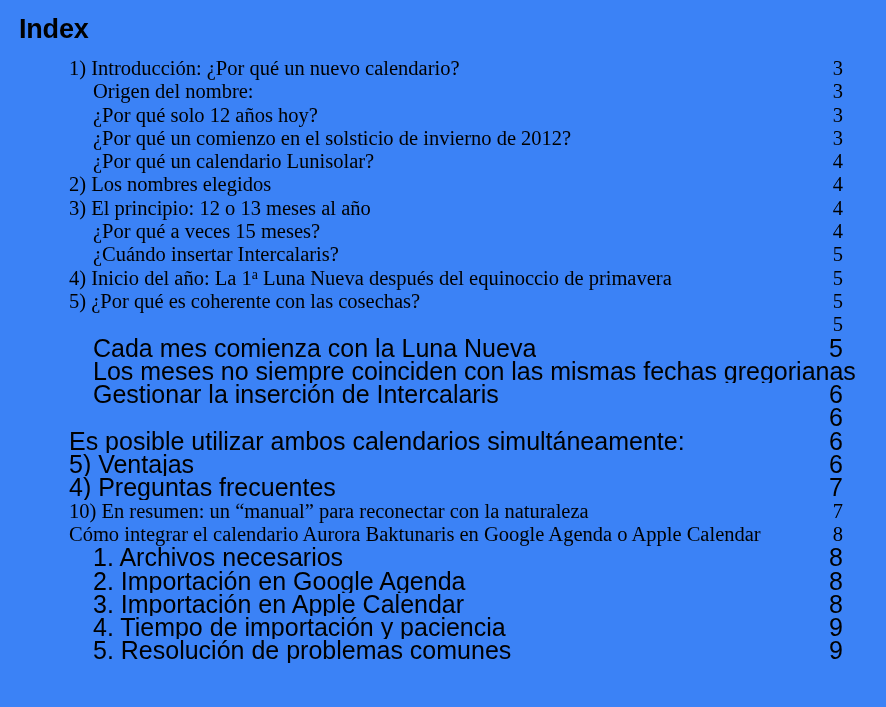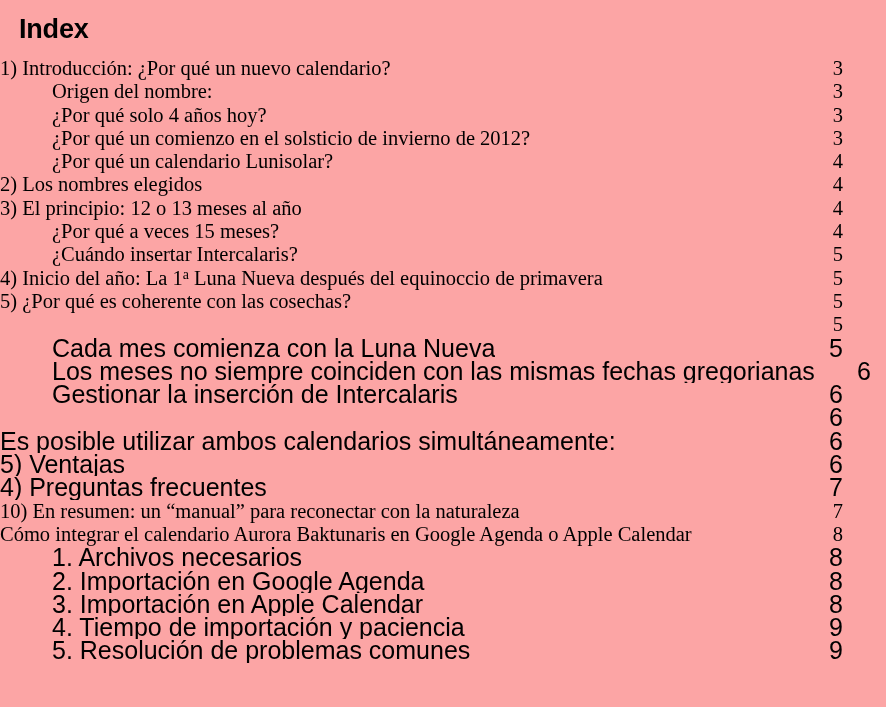--- a/index.html
+++ b/index.html
@@ -13,21 +13,21 @@
     overflow: hidden;
     font-family: "Liberation Serif", serif;
     color: #000000;
     -webkit-font-smoothing: antialiased;
   }
 
   .page {
     position: relative;
     width: 886px;
     height: 707px;
-    background: #fca5a5;
+    background: #3b82f6;
     box-sizing: border-box;
   }
 
   .doc-title {
     position: absolute;
     left: 19px;
     top: 13px;
     font-family: "Liberation Sans", sans-serif;
     font-weight: bold;
     font-size: 27px;
@@ -51,22 +51,22 @@
     width: 100%;
     height: 23.3px;
     font-size: 20.5px;
     line-height: 23.3px;
     white-space: nowrap;
     box-sizing: border-box;
     padding-right: 43px;
   }
 
   
-  .lvl-1 { }
-  .lvl-2 { padding-left: 52px; gap: 21px; }
+  .lvl-1 { padding-left: 69px; }
+  .lvl-2 { padding-left: 93px; gap: 21px; }
 
   
   .face-a { font-family: "Liberation Serif", serif; }
   .face-b { font-family: Liberation Sans, sans-serif; font-size: 25px; }
 
   .toc-label {
     flex: 0 0 auto;
     overflow: hidden;
     text-overflow: clip;
   }
@@ -121,21 +121,21 @@
         <span class="toc-label">1) Introducción: ¿Por qué un nuevo calendario?</span>
         <span class="toc-leader"></span>
         <span class="toc-page">3</span>
       </div>
       <div class="toc-entry lvl-2 face-a">
         <span class="toc-label">Origen del nombre:</span>
         <span class="toc-leader"></span>
         <span class="toc-page">3</span>
       </div>
       <div class="toc-entry lvl-2 face-a">
-        <span class="toc-label">¿Por qué solo 4 años hoy?</span>
+        <span class="toc-label">¿Por qué solo 12 años hoy?</span>
         <span class="toc-leader"></span>
         <span class="toc-page">3</span>
       </div>
       <div class="toc-entry lvl-2 face-a">
         <span class="toc-label">¿Por qué un comienzo en el solsticio de invierno de 2012?</span>
         <span class="toc-leader"></span>
         <span class="toc-page">3</span>
       </div>
       <div class="toc-entry lvl-2 face-a">
         <span class="toc-label">¿Por qué un calendario Lunisolar?</span>

